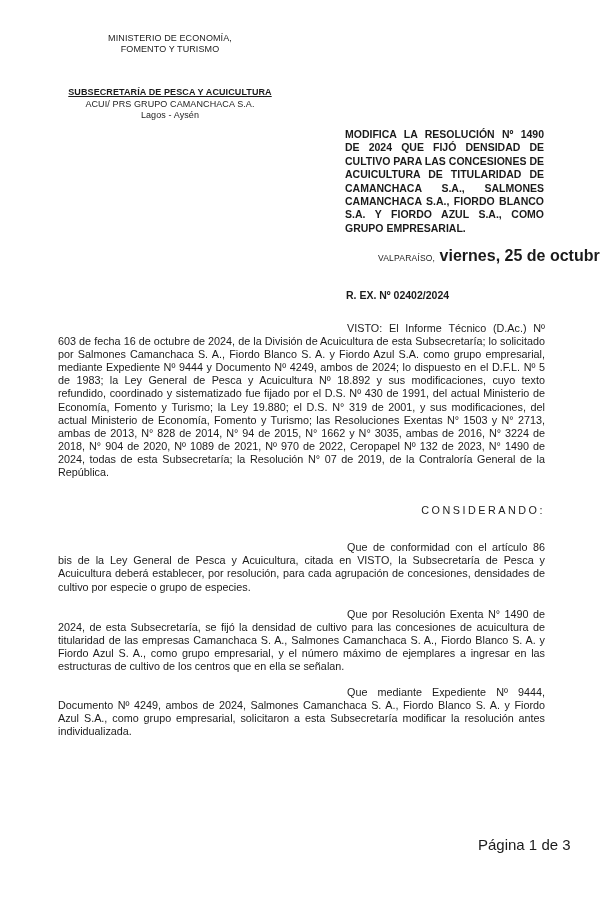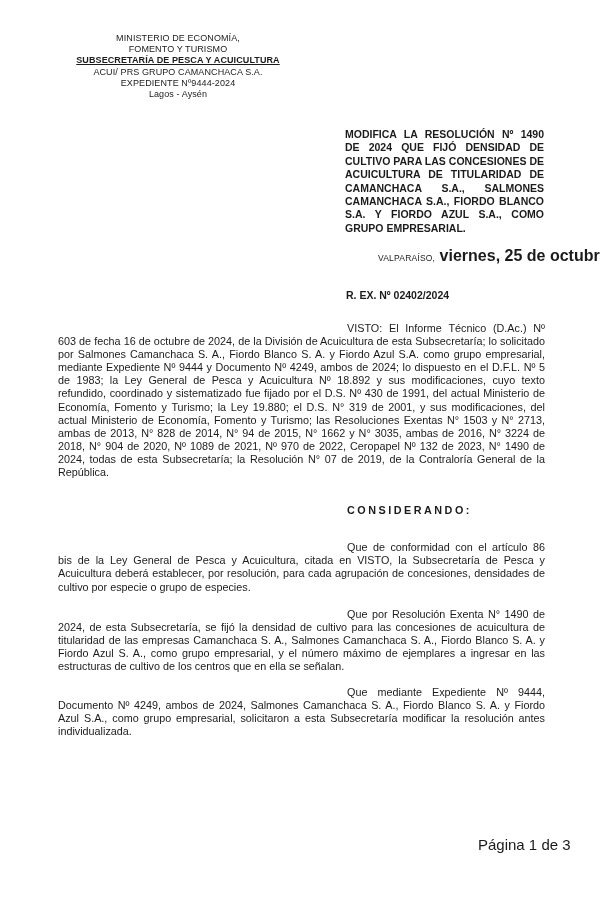--- a/index.html
+++ b/index.html
@@ -9,29 +9,29 @@
       height: 918px;
       background: #ffffff;
       font-family: "Liberation Sans", sans-serif;
       color: #1b1b1b;
       overflow: hidden;
     }
     
     .letterhead {
       position: absolute;
       top: 33px;
-      left: 8px;
+      left: 0;
       width: 340px;
       text-align: center;
       font-size: 9px;
       line-height: 11.2px;
       letter-spacing: 0.1px;
     }
     .lh-line { white-space: nowrap; }
-    .lh-subse { font-weight: bold; text-decoration: underline; }
+    .lh-subse { font-weight: bold; text-decoration: underline; margin-top: 32px; }
     .lh-companies { font-size: 8.3px; }
     
     .subject {
       position: absolute;
       top: 128px;
       left: 345px;
       width: 199px;
       font-weight: bold;
       font-size: 10.5px;
       line-height: 13.4px;
@@ -62,23 +62,23 @@
       width: 487px;
       font-size: 10.8px;
       line-height: 13.1px;
       text-align: justify;
     }
     .body-text p { margin: 0; }
     .indent { text-indent: 289px; }
     .considerando-heading {
       margin-top: 25px !important;
       text-indent: 289px;
-      font-weight: bold;
+      font-weight: normal;
       letter-spacing: 2.5px;
-      text-align: left;
+      text-align: right;
     }
     .para-1 { margin-top: 24px !important; }
     .para-2 { margin-top: 14px !important; }
     .para-3 { margin-top: 13px !important; }
     
     .page-number {
       position: absolute;
       top: 836px;
       left: 478px;
       font-size: 15px;
@@ -87,21 +87,20 @@
 </head>
 <body>
 
 <div class="page">
 
   <div class="letterhead">
     <div class="lh-line">MINISTERIO DE ECONOMÍA,</div>
     <div class="lh-line">FOMENTO Y TURISMO</div>
     <div class="lh-line lh-subse">SUBSECRETARÍA DE PESCA Y ACUICULTURA</div>
     <div class="lh-line">ACUI/ PRS GRUPO CAMANCHACA S.A.</div>
-    <div class="lh-line">EXPEDIENTE Nº9444-2024</div>
     <div class="lh-line">Lagos - Aysén</div>
   </div>
 
   <div class="subject">MODIFICA LA RESOLUCIÓN Nº 1490 DE 2024 QUE FIJÓ DENSIDAD DE CULTIVO PARA LAS CONCESIONES DE ACUICULTURA DE TITULARIDAD DE CAMANCHACA S.A., SALMONES CAMANCHACA S.A., FIORDO BLANCO S.A. Y FIORDO AZUL S.A., COMO GRUPO EMPRESARIAL.</div>
 
   <div class="dateline">
     <span class="place">VALPARAÍSO,</span>
     <span class="date">viernes, 25 de octubre de 2024</span>
   </div>
 

